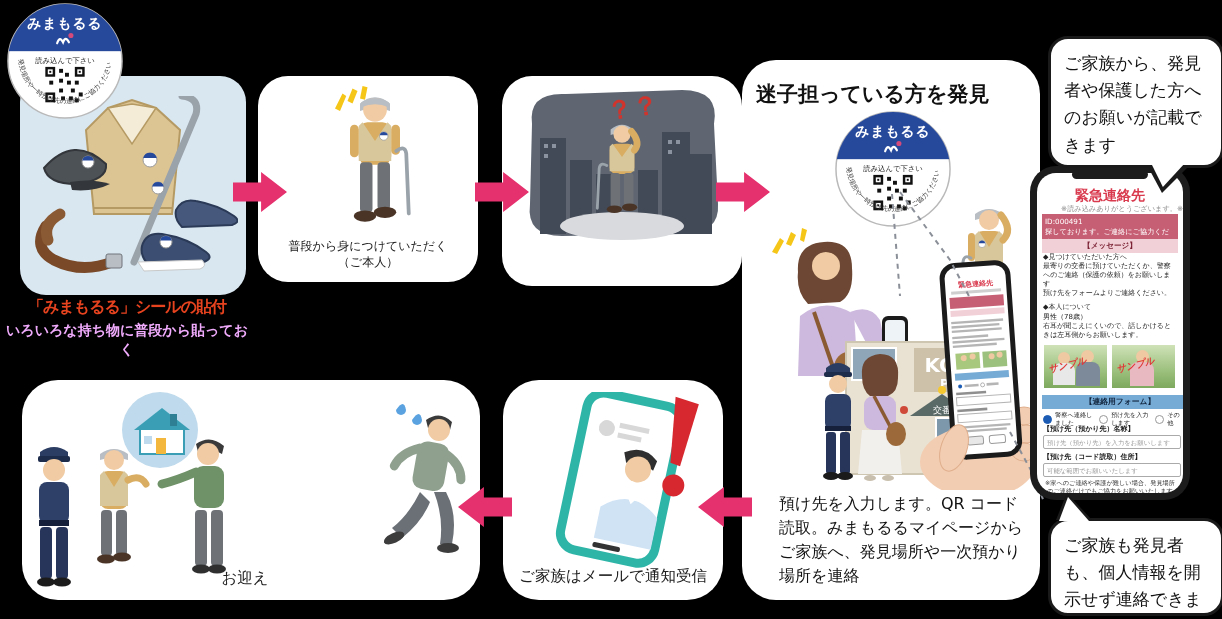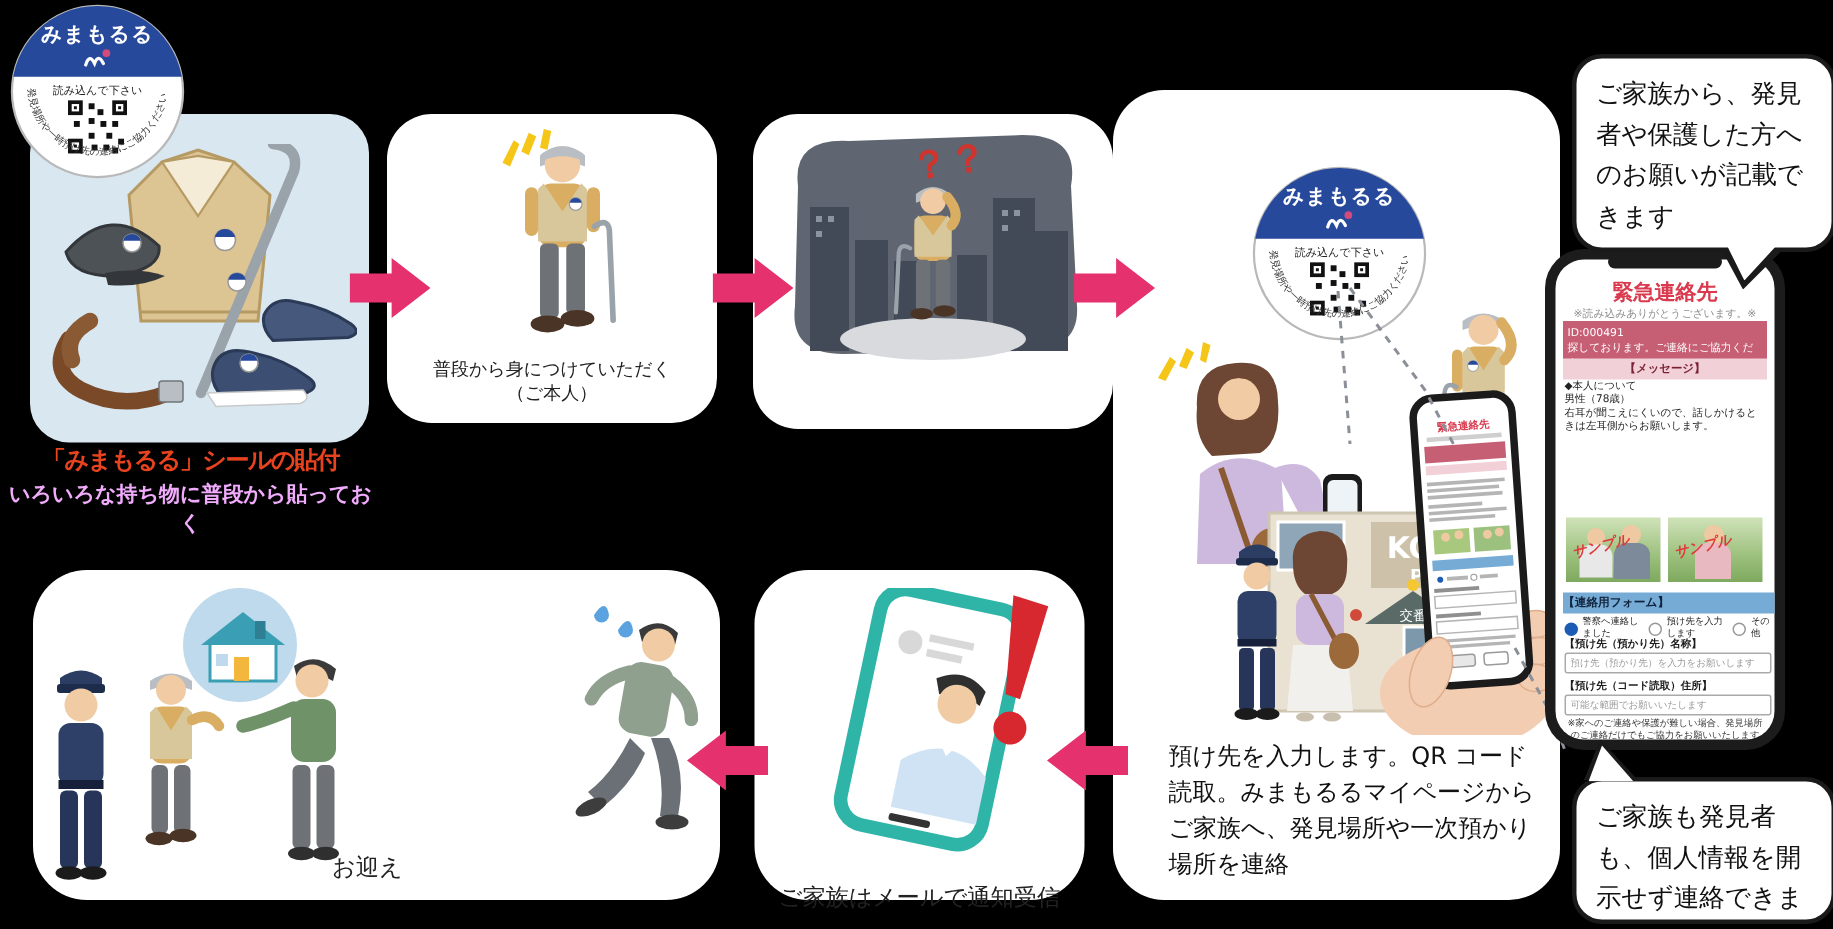--- a/index.html
+++ b/index.html
@@ -18,21 +18,21 @@
   .arrow.left{clip-path:polygon(100% 26%,48% 26%,48% 0,0 50%,48% 100%,48% 74%,100% 74%);}
   #arrow1{left:233px;top:172px;}
   #arrow2{left:475px;top:172px;}
   #arrow3{left:716px;top:172px;}
   #arrowL1{left:458px;top:487px;}
   #arrowL2{left:698px;top:487px;}
 
   .cap{position:absolute;color:#222;font-weight:500;text-align:center;line-height:1.35;}
   #cap2{left:262px;top:238px;width:212px;font-size:12px;}
   #cap3{left:506px;top:250px;width:232px;font-size:15px;}
-  #cap5{left:505px;top:588px;width:216px;font-size:15.5px;}
+  #cap5{left:505px;top:566px;width:216px;font-size:15.5px;}
   #cap6{left:185px;top:568px;width:120px;font-size:15.5px;}
   #step1-title{left:2px;top:296px;width:250px;font-size:16px;font-weight:700;color:#e8431f;letter-spacing:-1px;}
   #step1-sub{left:2px;top:321px;width:250px;font-size:14px;font-weight:700;color:#f0abfc;}
   #heading4{position:absolute;left:756px;top:80px;width:280px;font-size:21px;font-weight:700;color:#111;}
   #cap4{left:779px;top:492px;width:252px;font-size:16px;text-align:left;line-height:1.5;color:#111;}
 
   
   .sticker{position:absolute;}
   .st-brand{font-size:14px;font-weight:700;fill:#fff;text-anchor:middle;letter-spacing:1px;}
   .st-scan{font-size:7.5px;fill:#222;text-anchor:middle;font-weight:500;}
@@ -51,33 +51,33 @@
   #tail-bot-b{left:1056px;top:493px;width:36px;height:27px;background:#1a1a1a;clip-path:polygon(30% 0,100% 100%,0 100%);}
   #tail-bot-w{left:1059px;top:497px;width:30px;height:24px;background:#fff;clip-path:polygon(30% 0,100% 100%,0 100%);z-index:12;}
 
   
   #phone-frame{position:absolute;left:1030px;top:166px;width:160px;height:334px;background:#1c1c1c;border-radius:26px;z-index:9;}
   #phone-notch{position:absolute;left:1072px;top:170px;width:76px;height:9px;background:#1c1c1c;border-radius:5px;z-index:11;}
   #phone-screen{position:absolute;left:1037px;top:173px;width:146px;height:320px;background:#fff;border-radius:19px;z-index:10;
                 overflow:hidden;font-size:7px;line-height:1.3;}
   .ps{position:absolute;left:0;width:146px;}
   #ps-title{top:13px;text-align:center;font-size:14px;font-weight:700;color:#d93a4e;}
-  #ps-thanks{top:31px;text-align:center;font-size:7.2px;color:#8d8d8d;}
+  #ps-thanks{top:31px;text-align:right;font-size:7.2px;color:#8d8d8d;}
   #ps-banner{top:41px;left:5px;width:130px;background:#c75f74;color:#fff;padding:3px;font-size:7.2px;line-height:1.4;}
   #ps-msgband{top:66px;left:5px;width:136px;background:#f2d0d8;color:#7a2233;text-align:center;font-weight:700;font-size:7.6px;padding:2px 0;}
   #ps-body{top:80px;left:6px;width:134px;color:#222;font-size:7px;}
   #ps-body .blk{margin-bottom:5px;}
   #ps-photos{top:172px;left:7px;width:132px;display:flex;gap:5px;}
   .photo{position:relative;width:63px;height:43px;background:linear-gradient(180deg,#cfe2b8 0%,#9cc07d 60%,#7ea95e 100%);overflow:hidden;}
   .photo .wm{position:absolute;left:4px;top:14px;color:#e03a3a;font-size:9.5px;font-weight:700;transform:rotate(-14deg);font-style:italic;}
   .photo .h1{position:absolute;left:14px;top:7px;width:12px;height:12px;border-radius:50%;background:#efc9a2;}
   .photo .b1{position:absolute;left:9px;top:18px;width:22px;height:22px;border-radius:8px 8px 0 0;background:#e8e8e8;}
   .photo .h2{position:absolute;left:37px;top:5px;width:13px;height:13px;border-radius:50%;background:#efc9a2;}
   .photo .b2{position:absolute;left:32px;top:17px;width:24px;height:24px;border-radius:8px 8px 0 0;background:#7d8a99;}
-  #ps-formband{top:222px;left:5px;width:156px;background:#76abd6;color:#10243d;text-align:left;font-weight:700;font-size:7.8px;padding:2px 0;}
+  #ps-formband{top:222px;left:5px;width:156px;background:#76abd6;color:#10243d;text-align:center;font-weight:700;font-size:7.8px;padding:2px 0;}
   #ps-radios{top:238px;left:6px;width:138px;display:flex;align-items:center;gap:3px;font-size:6.2px;color:#222;}
   .radio{display:inline-block;width:7px;height:7px;border-radius:50%;border:1px solid #999;background:#fff;flex:none;}
   .radio.sel{background:#1d5cb5;border-color:#1d5cb5;}
   #ps-name-label{top:252px;left:6px;font-weight:700;font-size:7px;}
   #ps-name-input{position:absolute;top:262px;left:6px;width:130px;height:12px;border:1px solid #aaa;border-radius:2px;font-size:6.4px;padding:0 3px;color:#555;}
   #ps-addr-label{top:280px;left:6px;font-weight:700;font-size:7px;}
   #ps-addr-input{position:absolute;top:290px;left:6px;width:130px;height:12px;border:1px solid #aaa;border-radius:2px;font-size:6.4px;padding:0 3px;color:#555;}
   #ps-footnote{top:306px;left:5px;width:136px;font-size:6.2px;color:#333;text-align:center;}
 
   input::placeholder{color:#9a9a9a;}
@@ -238,20 +238,21 @@
       <path d="M30,27 L40,41 L50,27 L53,30 L53,56 L27,56 L27,30 Z" fill="#d8c79b"></path>
       <path d="M53,34 Q60,26 50,14" stroke="#d9ad62" stroke-width="7" fill="none" stroke-linecap="round"></path>
       <rect x="28" y="58" width="10" height="36" rx="3" fill="#6e7277"></rect>
       <rect x="42" y="58" width="10" height="34" rx="3" fill="#6e7277"></rect>
       <ellipse cx="32" cy="96" rx="8" ry="4" fill="#4a3426"></ellipse>
       <ellipse cx="48" cy="94" rx="8" ry="4" fill="#4a3426"></ellipse>
       <path d="M24,50 q-7,-4 -8,3 l-2,42" stroke="#9aa2aa" stroke-width="3" fill="none" stroke-linecap="round"></path>
     </g>
   </svg>
 
+  <div id="heading4">迷子担っている方を発見</div>
 
   <svg id="sticker-med" class="sticker" viewBox="0 0 120 120">
     <defs>
         <clipPath id="stc2">
           <circle cx="60" cy="60" r="58"></circle>
         </clipPath>
       </defs>
     <circle cx="60" cy="60" r="58" fill="#fff" stroke="#b9b9b9" stroke-width="1.5"></circle>
     <rect clip-path="url(#stc2)" x="0" y="0" width="120" height="50" fill="#27499c"></rect>
     <text x="60" y="26" class="st-brand">みまもるる</text>
@@ -420,20 +421,25 @@
   <div id="phone-screen">
     <div id="ps-title" class="ps">緊急連絡先</div>
     <div id="ps-thanks" class="ps">※読み込みありがとうございます。※</div>
     <div id="ps-banner" class="ps">
       <div>ID:000491</div>
       <div>探しております。ご連絡にご協力ください。</div>
     </div>
     <div id="ps-msgband" class="ps">【メッセージ】</div>
     <div id="ps-body" class="ps">
       <div class="blk">
+        <div>◆見つけていただいた方へ</div>
+        <div>最寄りの交番に預けていただくか、警察へのご連絡（保護の依頼）をお願いします</div>
+        <div>預け先をフォームよりご連絡ください。</div>
+      </div>
+      <div class="blk">
         <div>◆本人について</div>
         <div>男性（78歳）</div>
         <div>右耳が聞こえにくいので、話しかけるときは左耳側からお願いします。</div>
       </div>
     </div>
     <div id="ps-photos" class="ps">
       <div class="photo">
         <div class="h1"></div>
           <div class="b1"></div>
           <div class="h2"></div>

